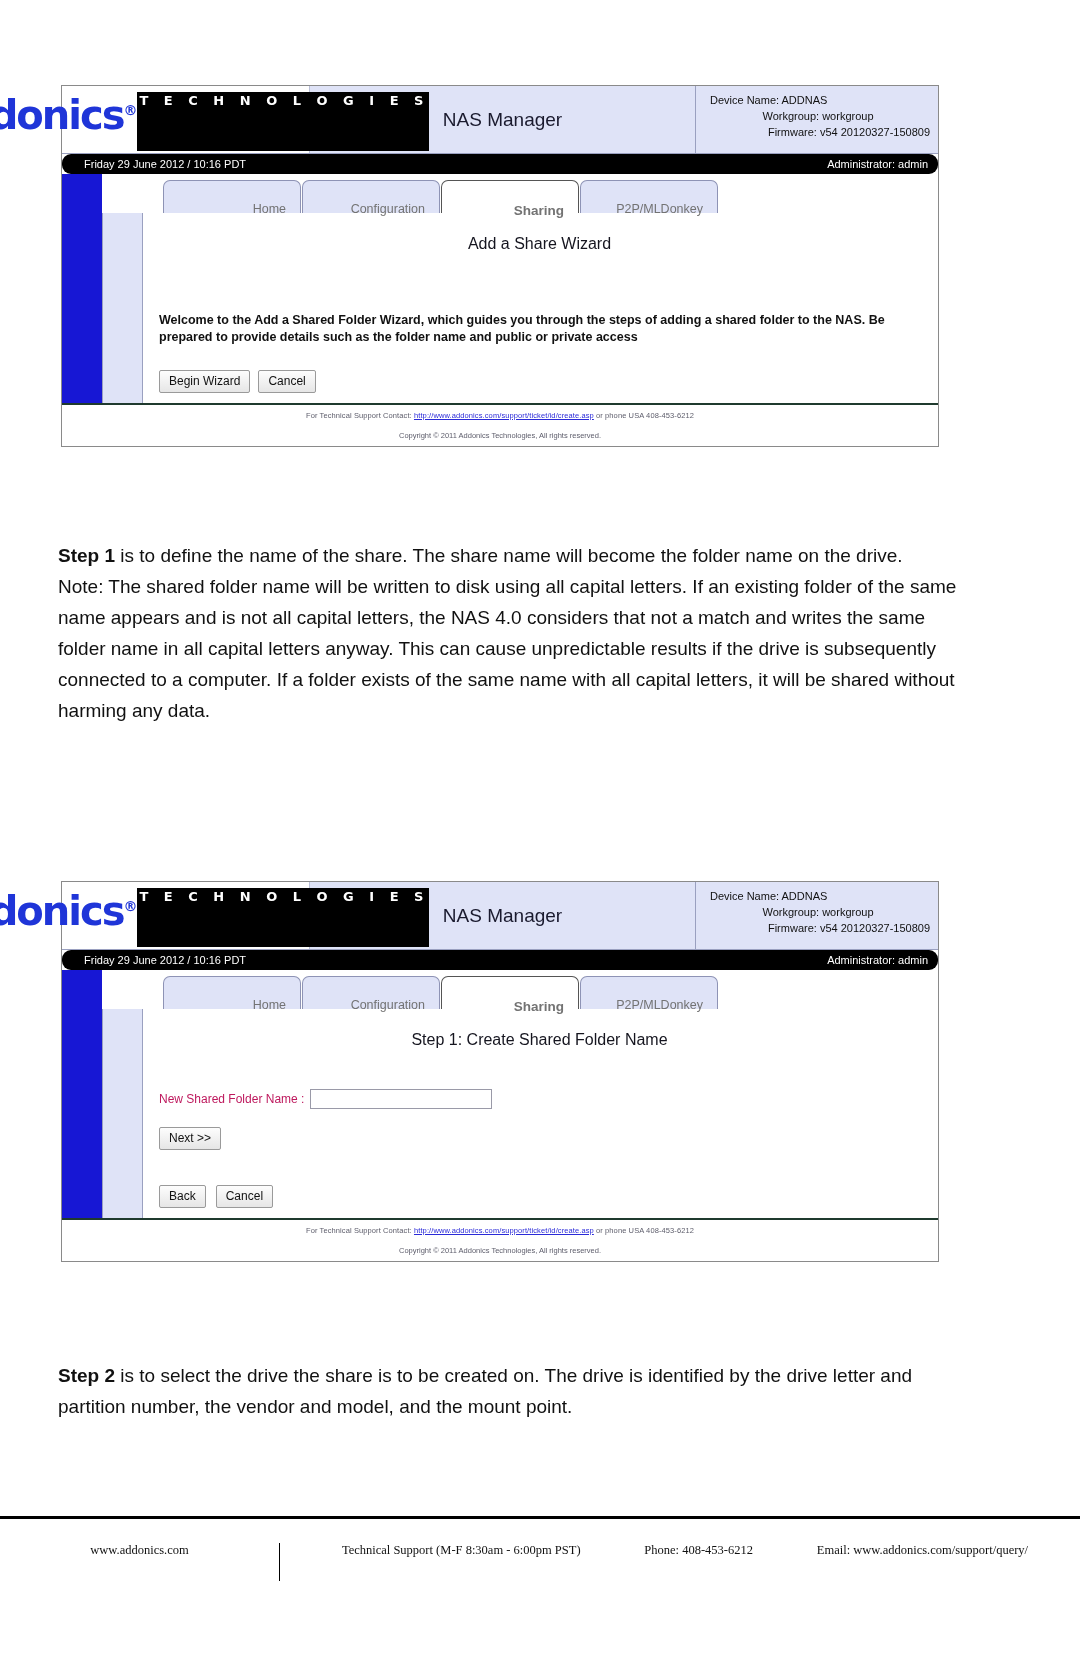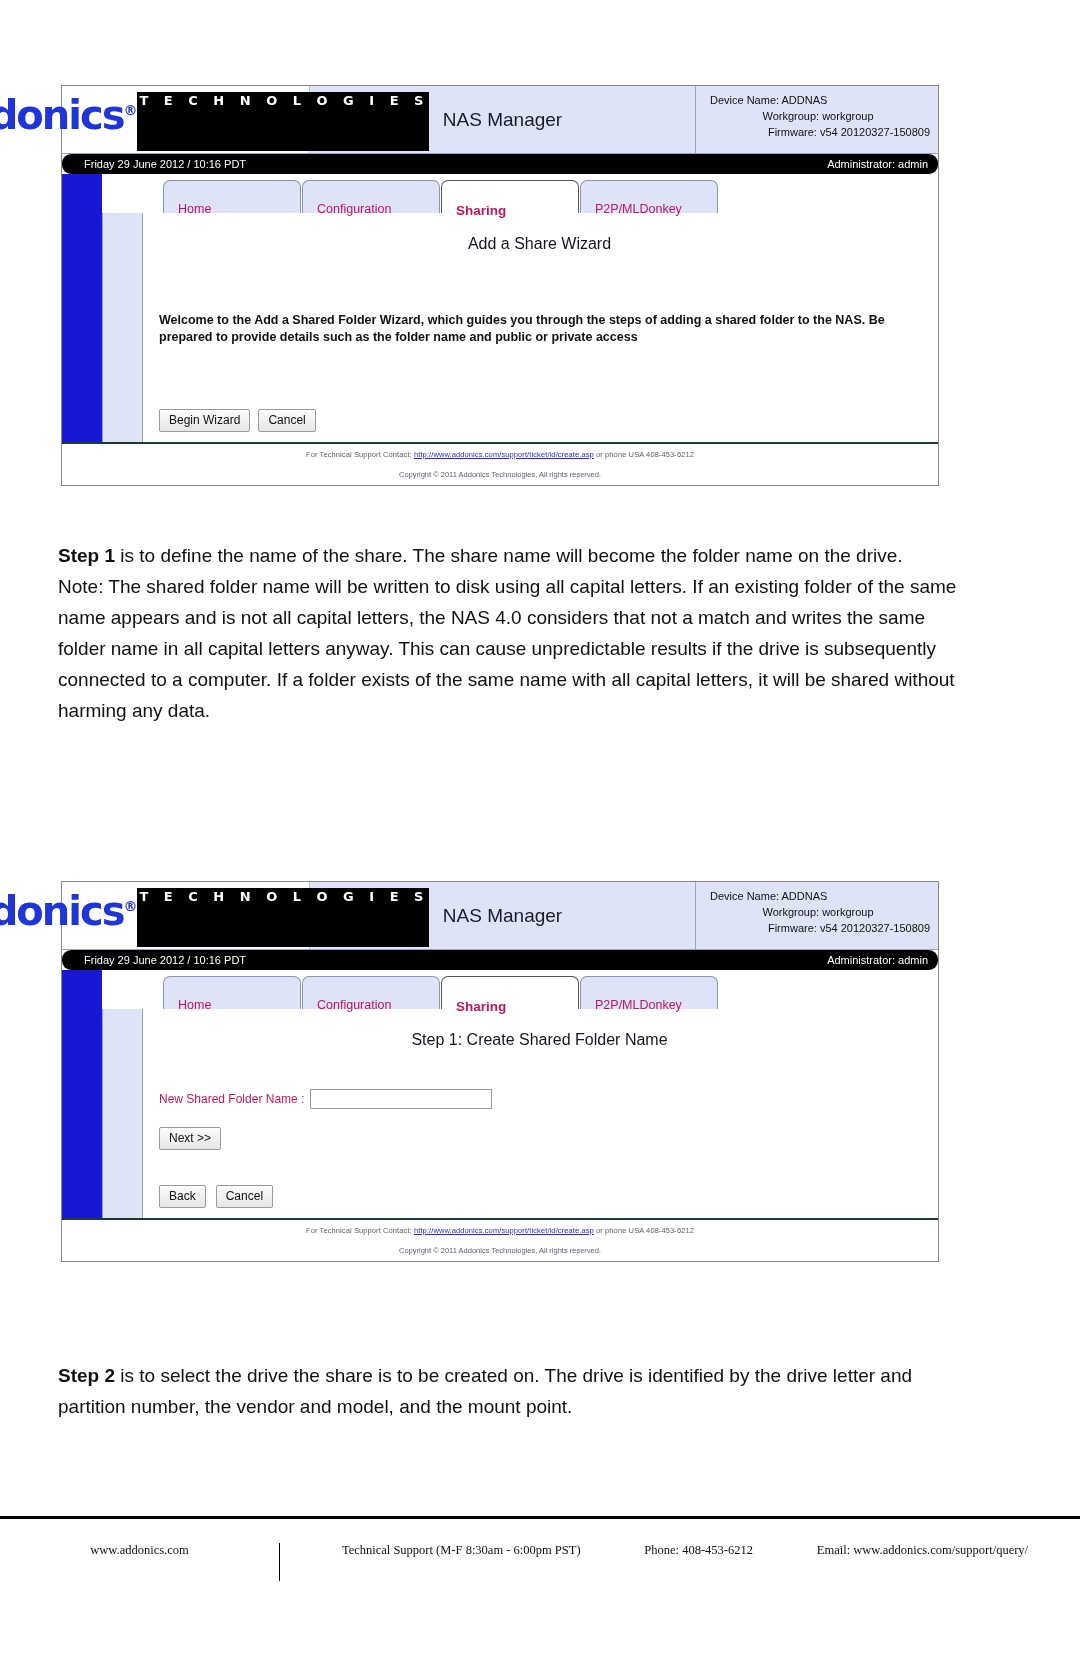--- a/index.html
+++ b/index.html
@@ -121,24 +121,24 @@
     padding-left:61px;
     position:relative;
     z-index:2;
   }
   .tab {
     background:#dfe3f7;
     border:1px solid #8e93b5;
     border-bottom:none;
     border-radius:7px 7px 0 0;
     font-size:12.5px;
-    color:#be185d;
+    color:#737373;
     height:25px;
     line-height:24px;
-    text-align:left;
+    text-align:right;
     min-width:138px;
     padding:16px 14px;
     margin-right:1px;
     position:relative;
   }
   .tab.active {
     background:#ffffff;
     font-weight:bold;
     font-size:13.5px;
     height:30px;
@@ -167,21 +167,21 @@
 
   .wiz-title { font-size:16px; color:#15151f; margin:0 0 0 0;text-align:center; }
   .wiz-para {
     font-size:12.5px;
     line-height:17px;
     color:#111;
     margin-top:59px;
     max-width:780px;
     font-weight:600;
   }
-  .btn-row { margin-top:63px; display:flex; gap:8px; }
+  .btn-row { margin-top:24px; display:flex; gap:8px; }
   .btn {
     font-family:"Liberation Sans", sans-serif;
     font-size:12px;
     padding:3px 9px 4px 9px;
     background:linear-gradient(#fdfdfd,#e6e6e6);
     border:1px solid #9a9a9a;
     border-radius:2px;
     color:#111;
     line-height:14px;
     white-space:nowrap;

